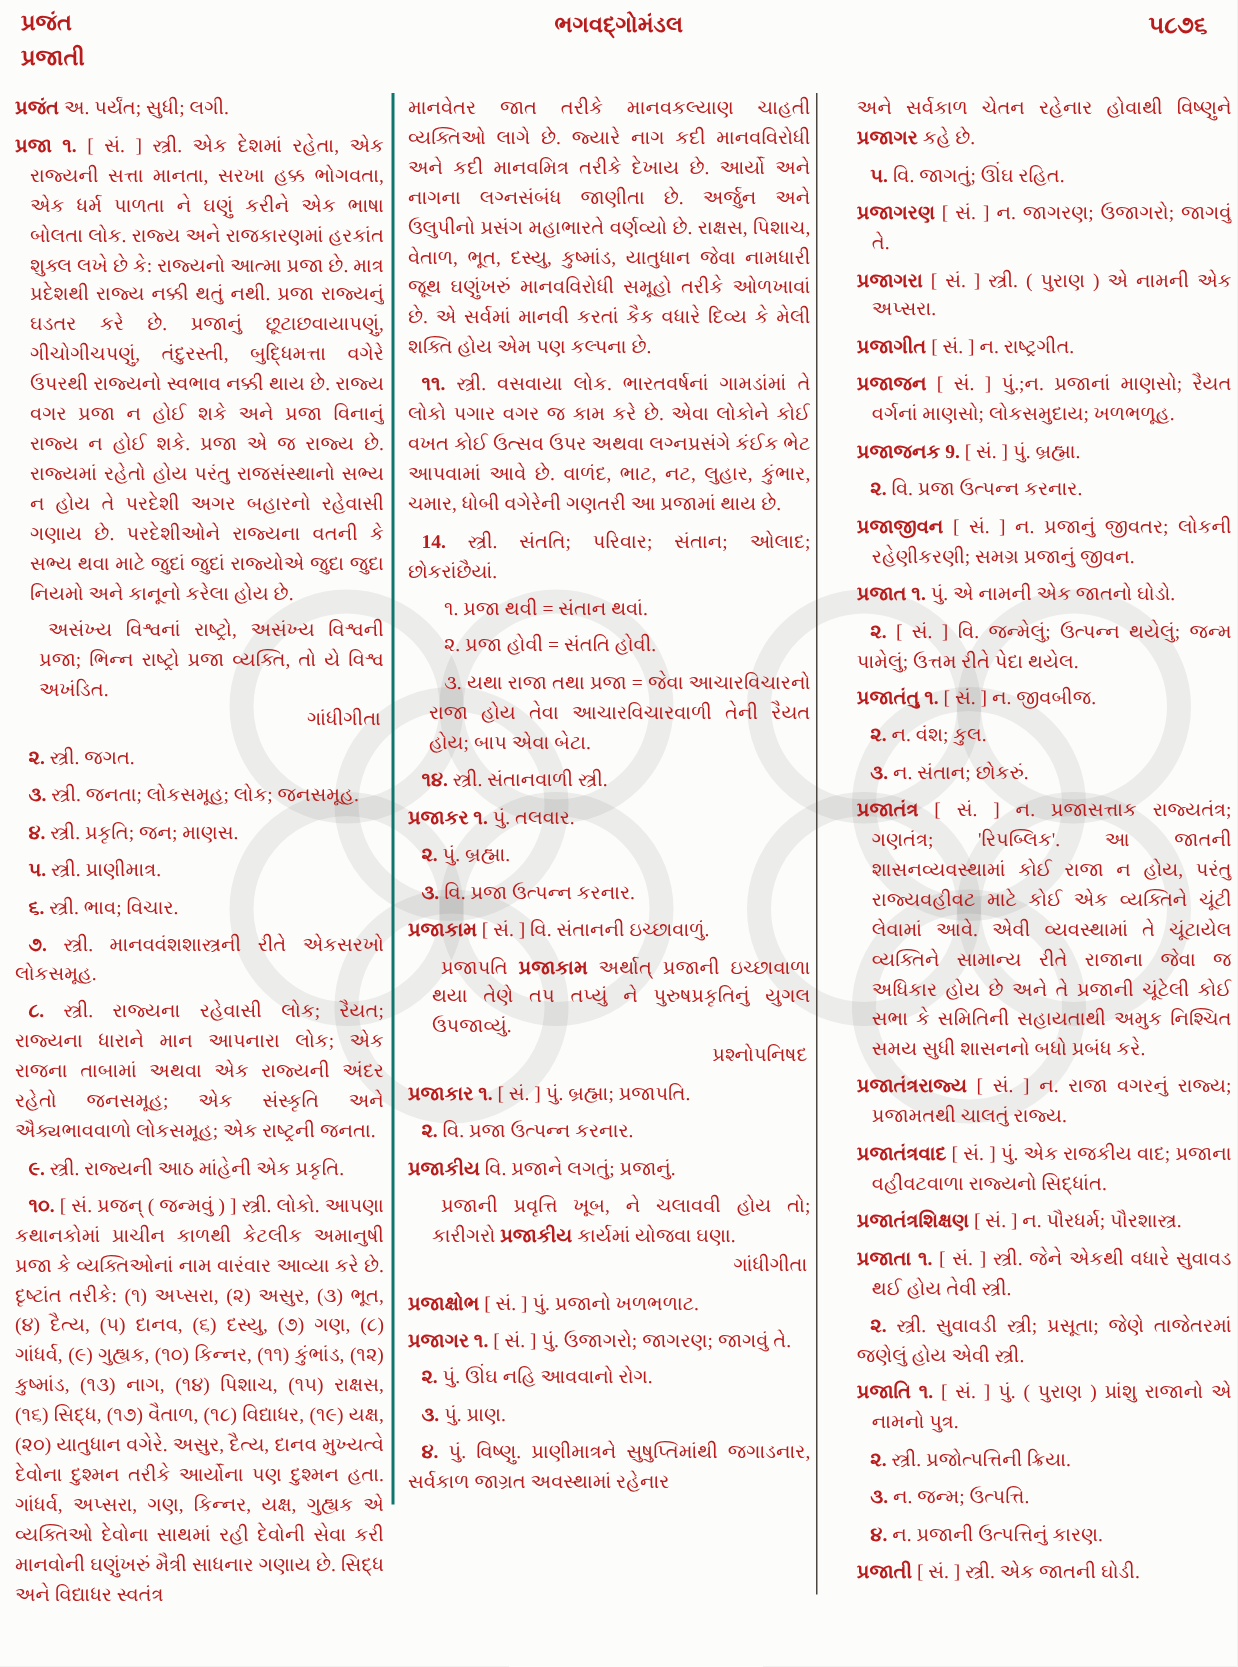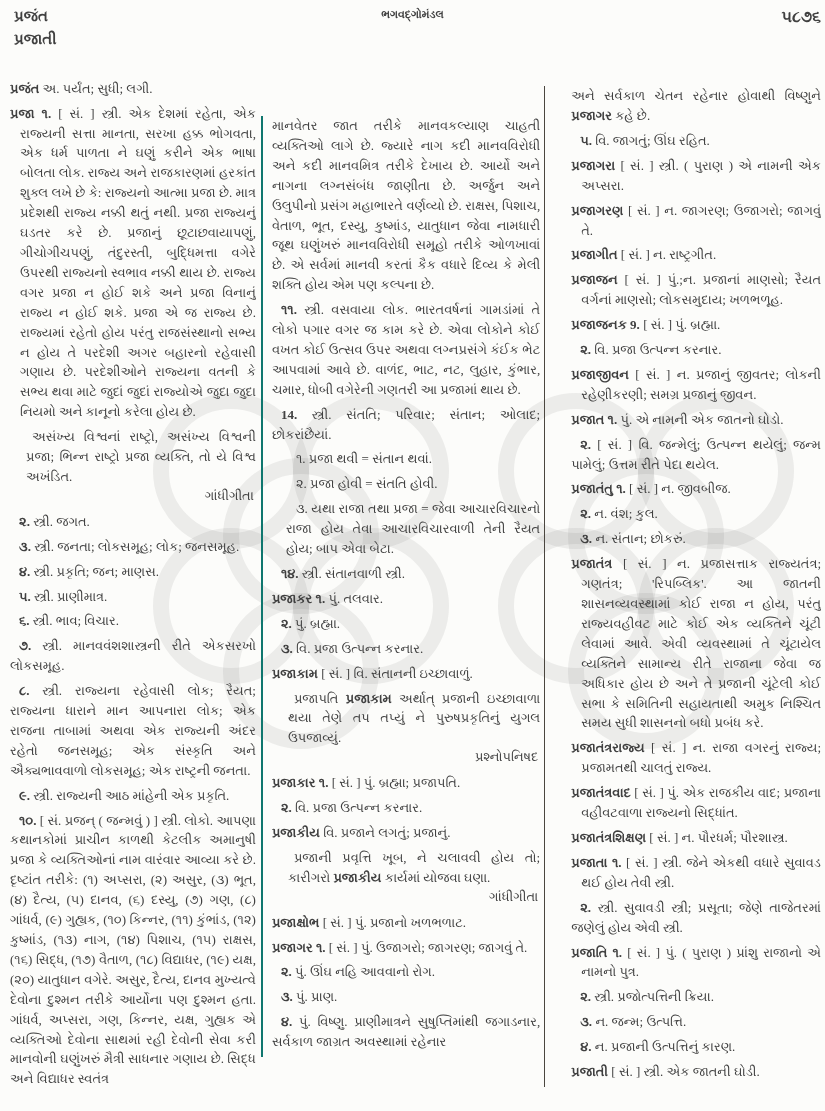--- a/index.html
+++ b/index.html
@@ -3,32 +3,32 @@
 <meta charset="utf-8">
 <style>
   html,body{margin:0;padding:0;background:#e9e9e7;}
   .page{
     position:relative;
     width:825px;height:1111px;
     margin:0 auto;
     background:#fcfcfa;
     overflow:hidden;
     font-family:"Liberation Serif","DejaVu Sans",serif;
-    color:#404040;
+    color:#b91c1c;
   }
   
   .runhead-left{position:absolute;left:14px;top:5px;font-weight:bold;font-size:15px;line-height:23px;}
-  .runhead-center{position:absolute;left:0;right:0;top:8px;text-align:center;font-weight:bold;font-size:11px;}
-  .runhead-page{position:absolute;right:4px;top:8px;font-weight:bold;font-size:16px;}
+  .runhead-center{position:absolute;left:0;right:0;top:8px;text-align:center;font-weight:bold;font-size:15px;}
+  .runhead-page{position:absolute;right:20px;top:8px;font-weight:bold;font-size:16px;}
   
   .wm{position:absolute;border-radius:50%;pointer-events:none;}
   
   .columns{
     position:absolute;left:10px;right:4px;top:62px;bottom:0;
-    display:flex;align-items:center;
+    display:flex;align-items:flex-start;
   }
   .col{font-size:13px;line-height:19.9px;text-align:justify;overflow:hidden;position:relative;z-index:2;}
   .col-1{width:253px;}
   .col-2{width:276px;border-left:2px solid #0f766e;padding-left:9px;margin-left:5px;}
   .col-3{width:257px;border-left:1px solid #4a463f;padding-left:26px;margin-left:4px;}
   .col p{margin:0 0 5px 0;}
   .blk-entry{padding-left:10px;text-indent:-10px;margin-top:3px !important;}
   .blk-sense{text-indent:9px;}
   .blk-cont{text-indent:0;}
   .blk-idiom{padding-left:14px;text-indent:10px;}
@@ -102,22 +102,22 @@
         <p class="blk-attrib"><span>ગાંધીગીતા</span></p>
         <p class="blk-entry"><b class="lead">પ્રજાક્ષોભ </b><span>[ સં. ] પું. પ્રજાનો ખળભળાટ.</span></p>
         <p class="blk-entry"><b class="lead">પ્રજાગર ૧. </b><span>[ સં. ] પું. ઉજાગરો; જાગરણ; જાગવું તે.</span></p>
         <p class="blk-sense"><b class="lead">૨. </b><span>પું. ઊંઘ નહિ આવવાનો રોગ.</span></p>
         <p class="blk-sense"><b class="lead">૩. </b><span>પું. પ્રાણ.</span></p>
         <p class="blk-sense"><b class="lead">૪. </b><span>પું. વિષ્ણુ. પ્રાણીમાત્રને સુષુપ્તિમાંથી જગાડનાર, સર્વકાળ જાગ્રત અવસ્થામાં રહેનાર</span></p>
       </div>
       <div class="col col-3">
         <p class="blk-cont"><span>અને સર્વકાળ ચેતન રહેનાર હોવાથી વિષ્ણુને </span><b>પ્રજાગર</b><span> કહે છે.</span></p>
         <p class="blk-sense"><b class="lead">૫. </b><span>વિ. જાગતું; ઊંઘ રહિત.</span></p>
+        <p class="blk-entry"><b class="lead">પ્રજાગરણ </b><span>[ સં. ] ન. જાગરણ; ઉજાગરો; જાગવું તે.</span></p>
         <p class="blk-entry"><b class="lead">પ્રજાગરા </b><span>[ સં. ] સ્ત્રી. ( પુરાણ ) એ નામની એક અપ્સરા.</span></p>
-        <p class="blk-entry"><b class="lead">પ્રજાગરણ </b><span>[ સં. ] ન. જાગરણ; ઉજાગરો; જાગવું તે.</span></p>
         <p class="blk-entry"><b class="lead">પ્રજાગીત </b><span>[ સં. ] ન. રાષ્ટ્રગીત.</span></p>
         <p class="blk-entry"><b class="lead">પ્રજાજન </b><span>[ સં. ] પું.;ન. પ્રજાનાં માણસો; રૈયત વર્ગનાં માણસો; લોકસમુદાય; ખળભળૂહ.</span></p>
         <p class="blk-entry"><b class="lead">પ્રજાજનક 9. </b><span>[ સં. ] પું. બ્રહ્મા.</span></p>
         <p class="blk-sense"><b class="lead">૨. </b><span>વિ. પ્રજા ઉત્પન્ન કરનાર.</span></p>
         <p class="blk-entry"><b class="lead">પ્રજાજીવન </b><span>[ સં. ] ન. પ્રજાનું જીવતર; લોકની રહેણીકરણી; સમગ્ર પ્રજાનું જીવન.</span></p>
         <p class="blk-entry"><b class="lead">પ્રજાત ૧. </b><span>પું. એ નામની એક જાતનો ઘોડો.</span></p>
         <p class="blk-sense"><b class="lead">૨. </b><span>[ સં. ] વિ. જન્મેલું; ઉત્પન્ન થયેલું; જન્મ પામેલું; ઉત્તમ રીતે પેદા થયેલ.</span></p>
         <p class="blk-entry"><b class="lead">પ્રજાતંતુ ૧. </b><span>[ સં. ] ન. જીવબીજ.</span></p>
         <p class="blk-sense"><b class="lead">૨. </b><span>ન. વંશ; કુલ.</span></p>
         <p class="blk-sense"><b class="lead">૩. </b><span>ન. સંતાન; છોકરું.</span></p>

